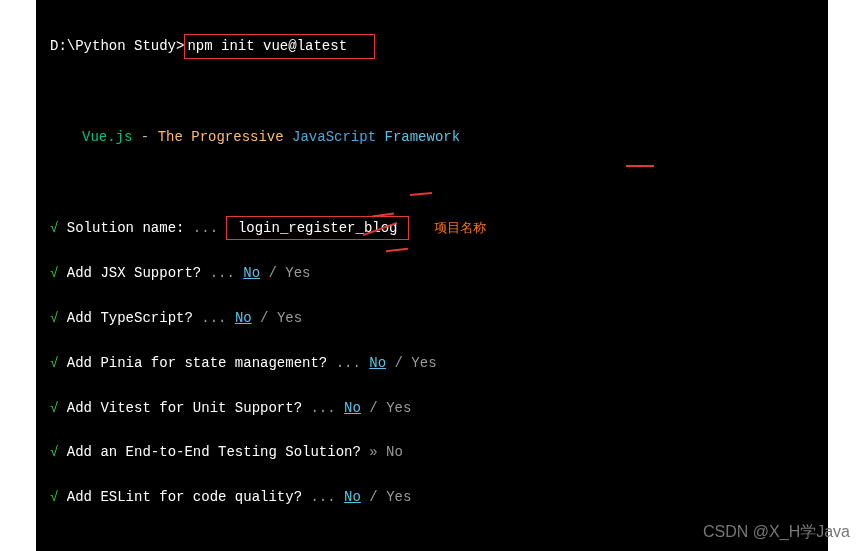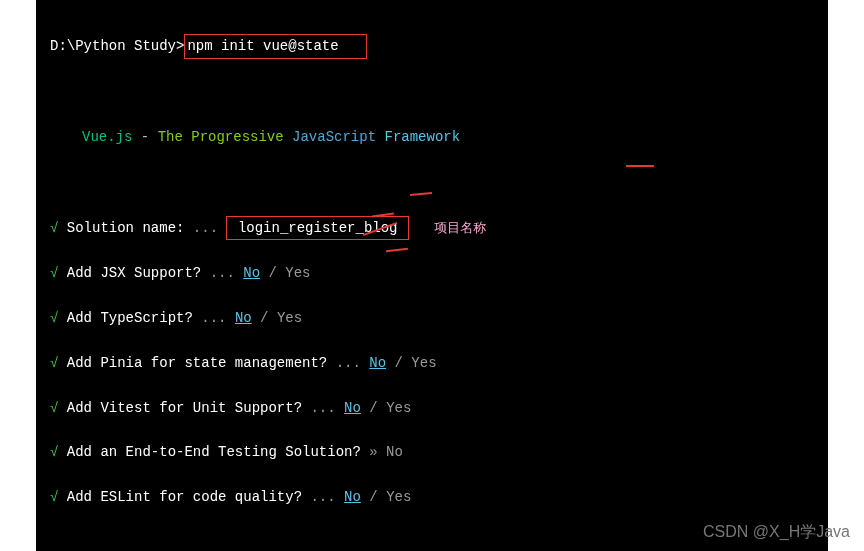--- a/index.html
+++ b/index.html
@@ -17,41 +17,41 @@
       margin: 0 36px 18px 36px;
       line-height: 1.6;
       white-space: pre;
       position: relative;
     }
     .cyan { color: #5bc2e7; }
     .cyan-u { color: #5bc2e7; text-decoration: underline; }
     .grey { color: #999; }
     .check { color: #3ec93e; }
     .redbox { border: 1.5px solid #e53935; padding: 0 2px; display: inline-block; }
-    .red-anno { color: #f9a8d4; font-family: Liberation Serif, serif; font-size: 13px; }
+    .red-anno { color: #f97316; font-family: Liberation Serif, serif; font-size: 13px; }
     .red-line { position: absolute; height: 2px; background: #e53935; }
     .credit {
       position: fixed;
       right: 14px;
       bottom: 8px;
       color: #777;
       font-family: 'Microsoft YaHei', sans-serif;
       font-size: 16px;
     }
     .vuelog { color: #00c080; margin-left: 32px; }
     .vue-dash { color: #bbb; }
-    .vue-prog { color: #84cc16; }
+    .vue-prog { color: #fdba74; }
     .vue-js { color: #4fa8d8; }
     .line { display: block; }
   </style>
 </head>
 <body>
 
 <div class="terminal">
-<span class="line"><span>D:\Python Study&gt;</span><span class="redbox"><span>npm init vue@state</span>   </span></span>
+<span class="line"><span>D:\Python Study&gt;</span><span class="redbox"><span>npm init vue@latest</span>   </span></span>
 <span class="line"> </span>
 <span class="line"><span class="vuelog">Vue.js</span><span class="vue-dash"> - </span><span class="vue-prog">The Progressive </span><span class="vue-js">JavaScript </span><span class="cyan">Framework</span></span>
 <span class="line"> </span>
 <span class="line"><span class="check">√</span> <span>Solution name:</span> <span class="grey">...</span> <span class="redbox"> <span>login_register_blog</span> </span>   <span class="red-anno">项目名称</span></span>
 <span class="line"><span class="check">√</span> <span>Add JSX Support?</span> <span class="grey">...</span> <span class="cyan-u">No</span> <span class="grey">/</span> <span class="grey">Yes</span></span>
 <span class="line"><span class="check">√</span> <span>Add TypeScript?</span> <span class="grey">...</span> <span class="cyan-u">No</span> <span class="grey">/</span> <span class="grey">Yes</span></span>
 <span class="line"><span class="check">√</span> <span>Add Pinia for state management?</span> <span class="grey">...</span> <span class="cyan-u">No</span> <span class="grey">/</span> <span class="grey">Yes</span></span>
 <span class="line"><span class="check">√</span> <span>Add Vitest for Unit Support?</span> <span class="grey">...</span> <span class="cyan-u">No</span> <span class="grey">/</span> <span class="grey">Yes</span></span>
 <span class="line"><span class="check">√</span> <span>Add an End-to-End Testing Solution?</span> <span class="grey">»</span> <span class="grey">No</span></span>
 <span class="line"><span class="check">√</span> <span>Add ESLint for code quality?</span> <span class="grey">...</span> <span class="cyan-u">No</span> <span class="grey">/</span> <span class="grey">Yes</span></span>

